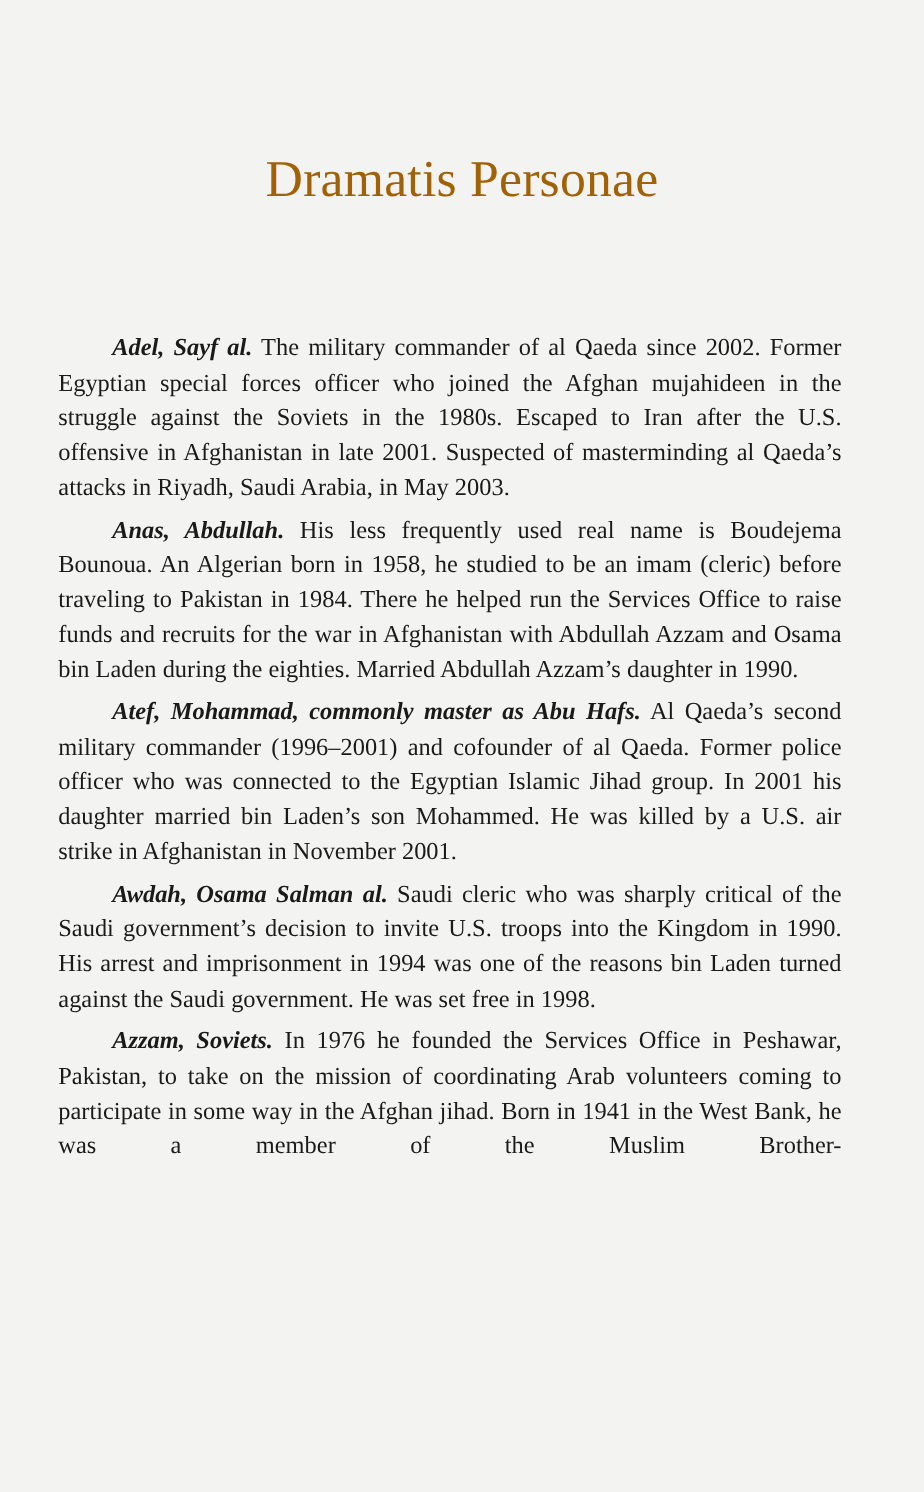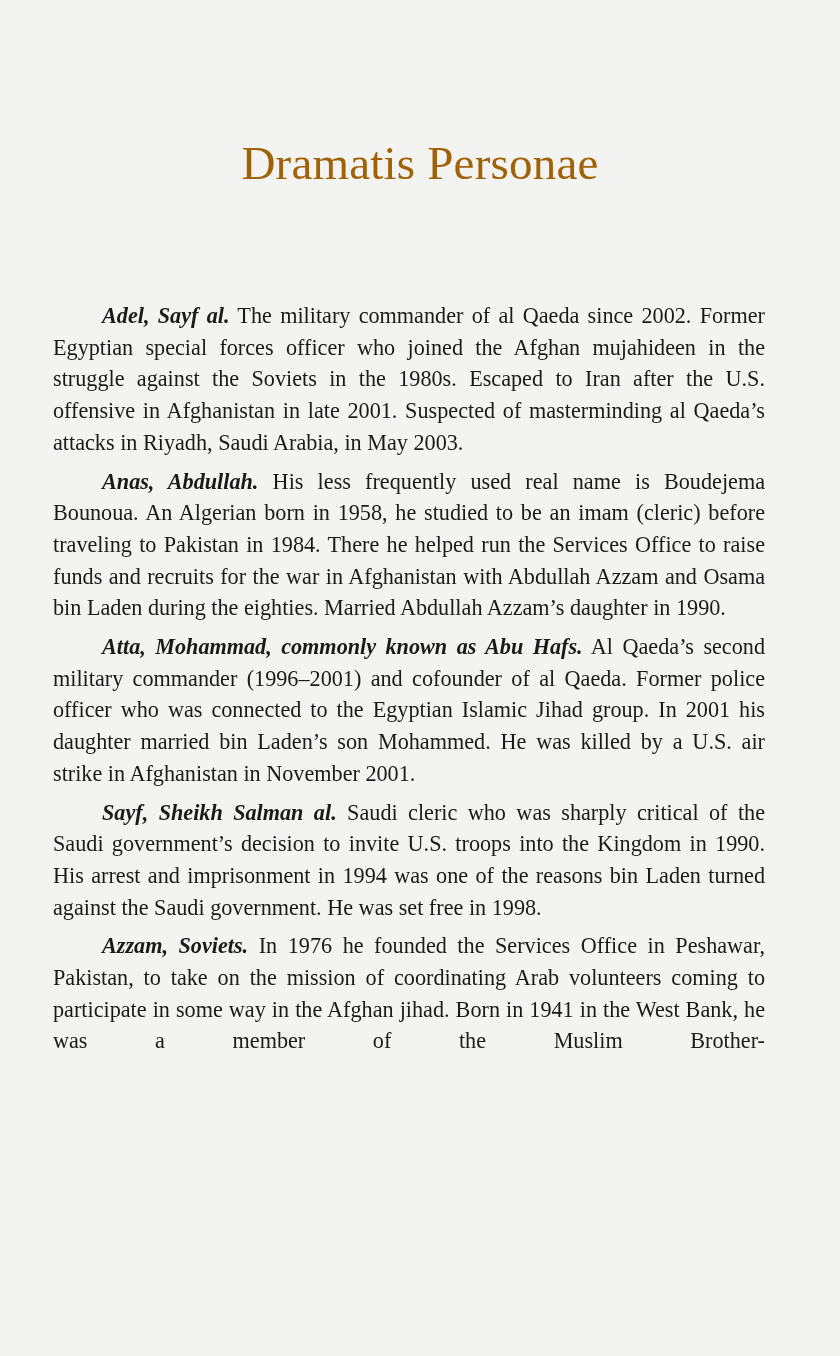--- a/index.html
+++ b/index.html
@@ -52,20 +52,20 @@
 </head>
 <body>
 
 <h1 class="page-title">Dramatis Personae</h1>
 
 <div class="entries">
   <p class="entry"><span class="name">Adel, Sayf al.</span> <span>The military commander of al Qaeda since 2002. Former Egyptian special forces officer who joined the Afghan mu­jahideen in the struggle against the Soviets in the 1980s. Escaped to Iran after the U.S. offensive in Afghanistan in late 2001. Suspected of master­minding al Qaeda’s attacks in Riyadh, Saudi Arabia, in May 2003.</span></p>
 
   <p class="entry"><span class="name">Anas, Abdullah.</span> <span>His less frequently used real name is Boudejema Bounoua. An Algerian born in 1958, he studied to be an imam (cleric) before traveling to Pakistan in 1984. There he helped run the Services Office to raise funds and recruits for the war in Afghanistan with Abdul­lah Azzam and Osama bin Laden during the eighties. Married Abdullah Azzam’s daughter in 1990.</span></p>
 
-  <p class="entry"><span class="name">Atta, Mohammad, commonly known as Abu Hafs.</span> <span>Al Qaeda’s second military commander (1996–2001) and cofounder of al Qaeda. Former police officer who was connected to the Egyptian Islamic Jihad group. In 2001 his daughter married bin Laden’s son Mohammed. He was killed by a U.S. air strike in Afghanistan in November 2001.</span></p>
+  <p class="entry"><span class="name">Atef, Mohammad, commonly master as Abu Hafs.</span> <span>Al Qaeda’s second military commander (1996–2001) and cofounder of al Qaeda. Former police officer who was connected to the Egyptian Islamic Jihad group. In 2001 his daughter married bin Laden’s son Mohammed. He was killed by a U.S. air strike in Afghanistan in November 2001.</span></p>
 
 
 
-  <p class="entry"><span class="name">Sayf, Sheikh Salman al.</span> <span>Saudi cleric who was sharply critical of the Saudi government’s decision to invite U.S. troops into the King­dom in 1990. His arrest and imprisonment in 1994 was one of the rea­sons bin Laden turned against the Saudi government. He was set free in 1998.</span></p>
+  <p class="entry"><span class="name">Awdah, Osama Salman al.</span> <span>Saudi cleric who was sharply critical of the Saudi government’s decision to invite U.S. troops into the King­dom in 1990. His arrest and imprisonment in 1994 was one of the rea­sons bin Laden turned against the Saudi government. He was set free in 1998.</span></p>
 
   <p class="entry" style="text-align-last: justify;"><span class="name">Azzam, Soviets.</span> <span>In 1976 he founded the Services Office in Peshawar, Pakistan, to take on the mission of coordinating Arab volun­teers coming to participate in some way in the Afghan jihad. Born in 1941 in the West Bank, he was a member of the Muslim Brother-</span></p>
 </div>
 
 </body></html>

